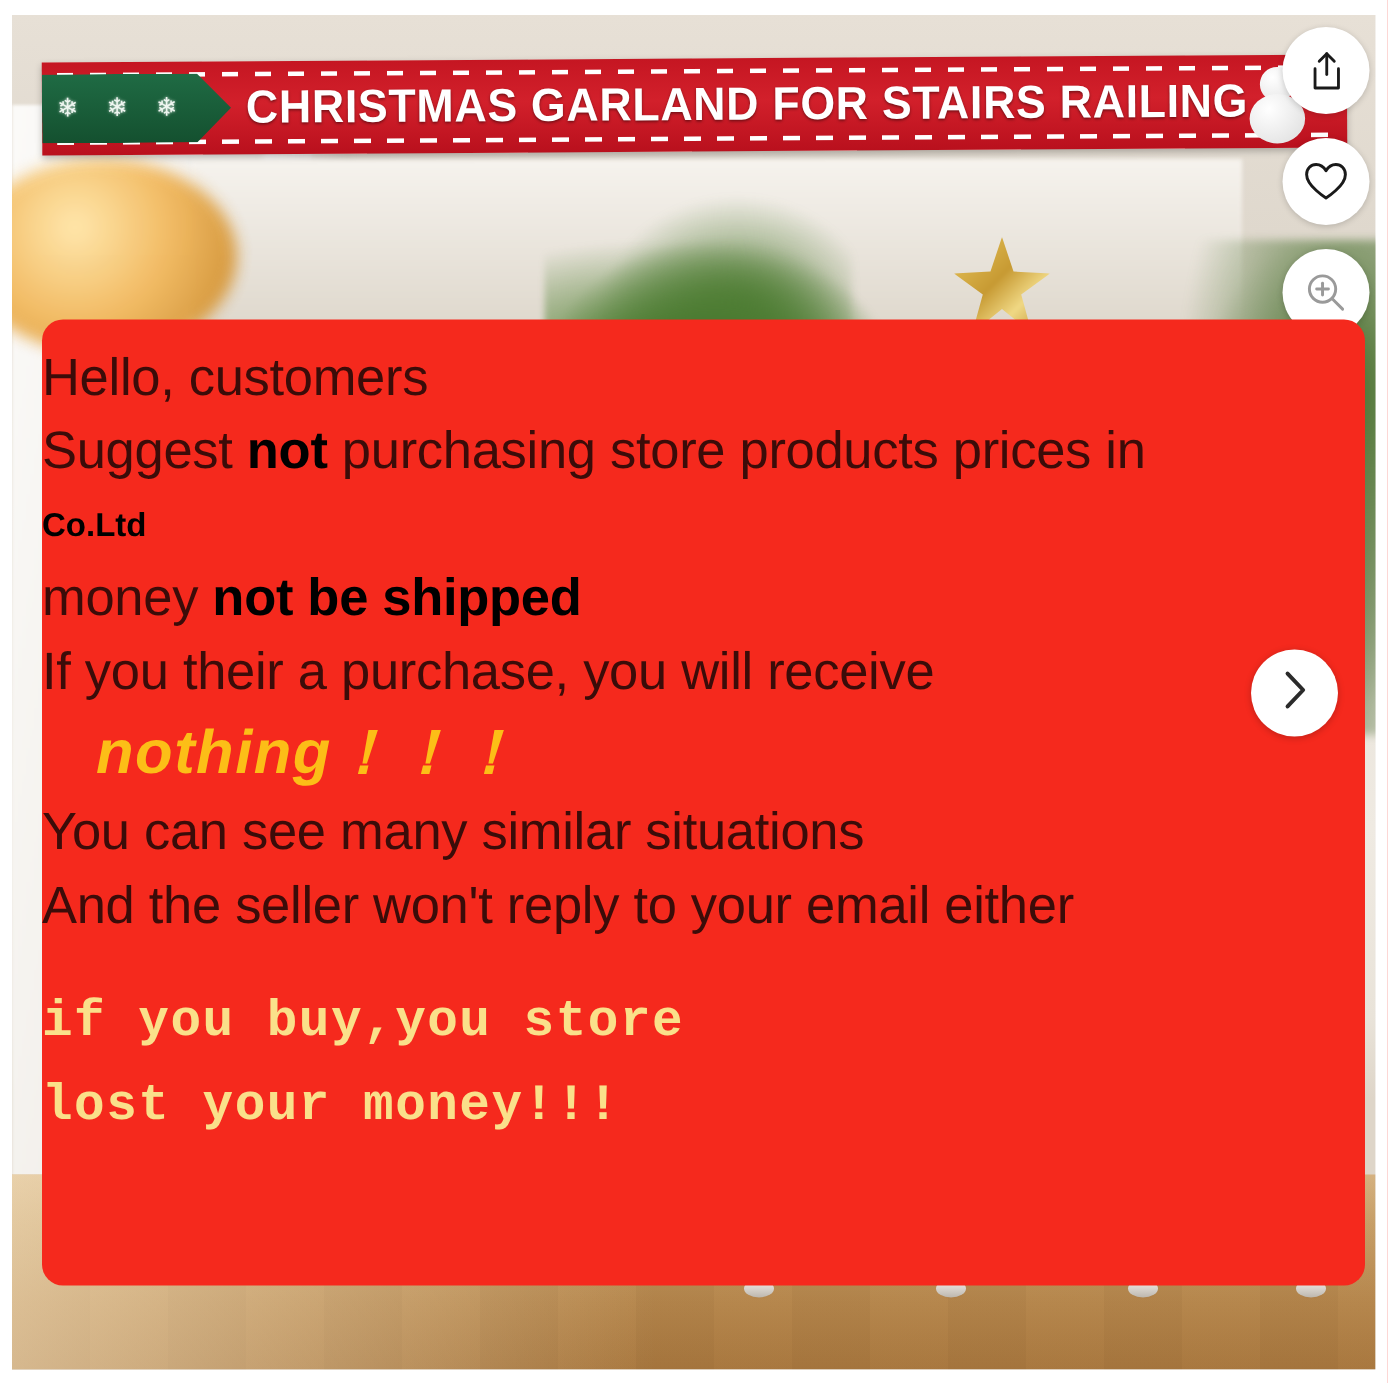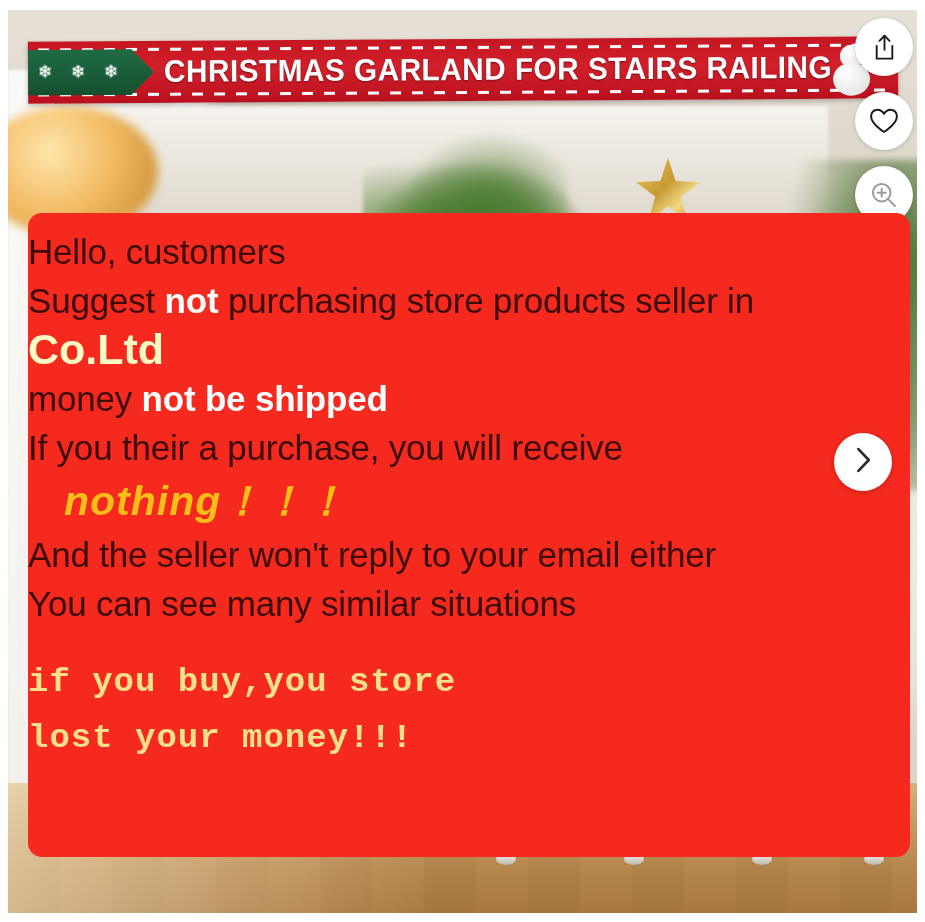--- a/index.html
+++ b/index.html
@@ -302,27 +302,27 @@
   }
   .wline {
     font-size: 35px;
     line-height: 49px;
     font-weight: 400;
     letter-spacing: -.2px;
     white-space: nowrap;
   }
   .wline.indent-hello { padding-top: 8px; }
   .hl {
-    color: #ffffff;
+    color: #000000;
     font-weight: 700;
   }
   .wline-coltd {
-    color: #fef9c3;
+    color: #000000;
     font-weight: 700;
-    font-size: 43px;
+    font-size: 22px;
     line-height: 49px;
   }
   .wline-nothing {
     color: #fcbe17;
     font-weight: 700;
     font-style: italic;
     font-size: 41px;
     line-height: 58px;
     letter-spacing: 1px;
     padding-left: 36px;
@@ -416,34 +416,34 @@
         <path d="M7.6 11 L14.4 11"></path>
         <path d="M16.6 16.6 L22.6 22.6"></path>
       </svg>
     </span>
   </div>
 
   <div class="warning">
 
     <div class="wline indent-hello">Hello, customers</div>
 
-    <div class="wline"><span>Suggest </span><span class="hl">not</span><span> purchasing store products seller in</span></div>
+    <div class="wline"><span>Suggest </span><span class="hl">not</span><span> purchasing store products prices in</span></div>
 
     <div class="wline-coltd">Co.Ltd</div>
 
 
     <div class="wline"><span>money </span><span class="hl">not be shipped</span></div>
 
     <div class="wline">If you their a purchase, you will receive</div>
 
     <div class="wline-nothing">nothing！！！</div>
 
+    <div class="wline">You can see many similar situations</div>
+
     <div class="wline">And the seller won't reply to your email either</div>
-
-    <div class="wline">You can see many similar situations</div>
 
 
     <div class="mono-block">
       <div>if you buy,you store</div>
       <div>lost your money!!!</div>
     </div>
   </div>
 
   <div class="nav-next" title="Next">
     <span>

